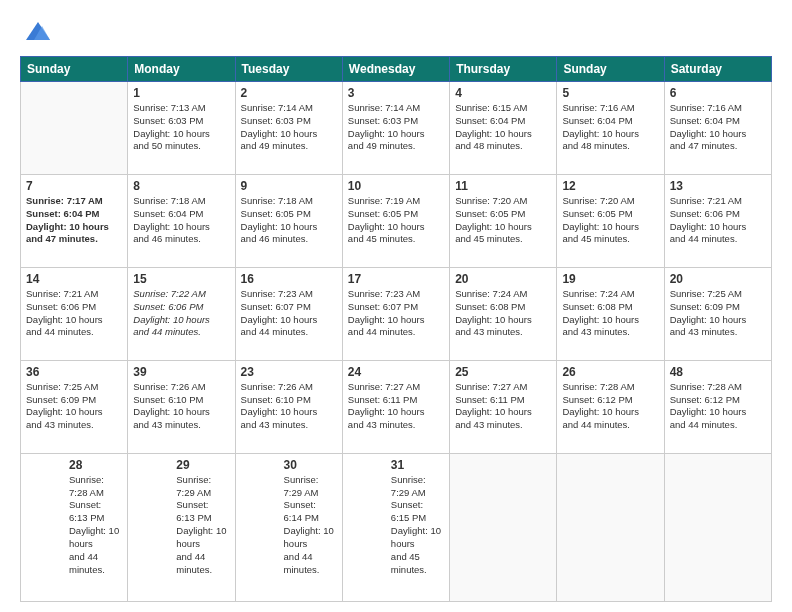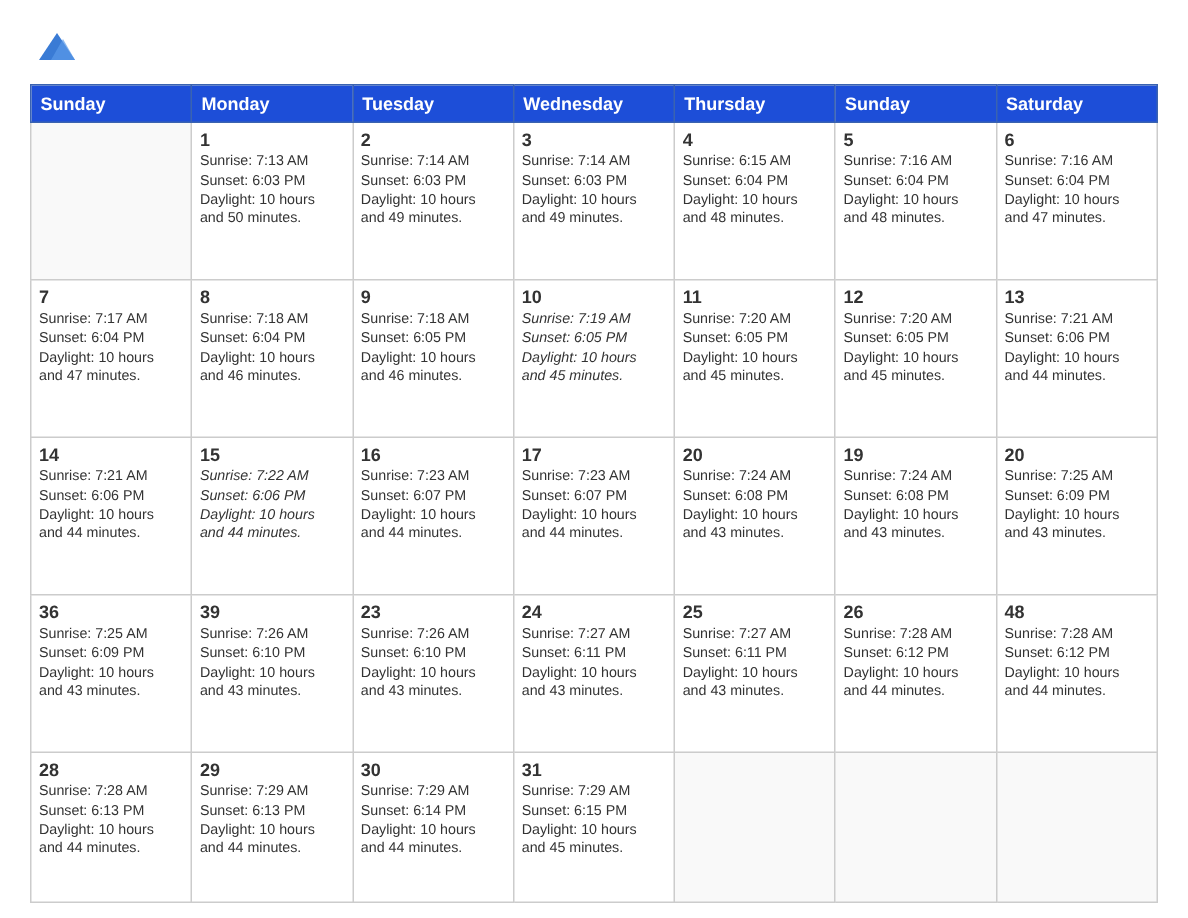--- a/index.html
+++ b/index.html
@@ -60,21 +60,21 @@
       font-size: 14px;
       color: #555;
     }
     .calendar {
       flex: 1;
       border-collapse: collapse;
       width: 100%;
       font-size: 10px;
     }
     .calendar thead tr th {
-      background-color: #1d4ed8;
+      background-color: #0f766e;
       color: #fff;
       text-align: left;
       padding: 5px 6px;
       font-size: 12px;
       font-weight: bold;
       border: 1px solid #3a63b0;
     }
     .calendar tbody tr td {
       border: 1px solid #ccc;
       vertical-align: top;
@@ -92,20 +92,21 @@
       color: #333;
       margin-bottom: 2px;
     }
     .day-info {
       font-size: 9.5px;
       color: #333;
       line-height: 1.35;
     }
     .calendar tbody tr:last-child td {
       height: 70px;
+      padding-left: 48px;
     }
   </style>
 </head>
 <body>
 
 <div class="page">
   <div class="header">
     <div class="logo">
       <div class="logo-text">
         <span class="logo-general"></span>
@@ -176,42 +177,42 @@
             <div class="day-number">6</div>
             <div class="day-info" style="white-space: pre-line;">Sunrise: 7:16 AM
 Sunset: 6:04 PM
 Daylight: 10 hours
 and 47 minutes.</div>
           </td>
         </tr>
         <tr>
           <td>
             <div class="day-number">7</div>
-            <div class="day-info" style="white-space: pre-line;">Sunrise: 7:17 AM
+            <div class="day-info" style="white-space: pre-line; font-weight: bold;">Sunrise: 7:17 AM
 Sunset: 6:04 PM
 Daylight: 10 hours
 and 47 minutes.</div>
           </td>
           <td>
             <div class="day-number">8</div>
             <div class="day-info" style="white-space: pre-line;">Sunrise: 7:18 AM
 Sunset: 6:04 PM
 Daylight: 10 hours
 and 46 minutes.</div>
           </td>
           <td>
             <div class="day-number">9</div>
             <div class="day-info" style="white-space: pre-line;">Sunrise: 7:18 AM
 Sunset: 6:05 PM
 Daylight: 10 hours
 and 46 minutes.</div>
           </td>
           <td>
             <div class="day-number">10</div>
-            <div class="day-info" style="white-space: pre-line; font-style: italic;">Sunrise: 7:19 AM
+            <div class="day-info" style="white-space: pre-line;">Sunrise: 7:19 AM
 Sunset: 6:05 PM
 Daylight: 10 hours
 and 45 minutes.</div>
           </td>
           <td>
             <div class="day-number">11</div>
             <div class="day-info" style="white-space: pre-line;">Sunrise: 7:20 AM
 Sunset: 6:05 PM
 Daylight: 10 hours
 and 45 minutes.</div>

